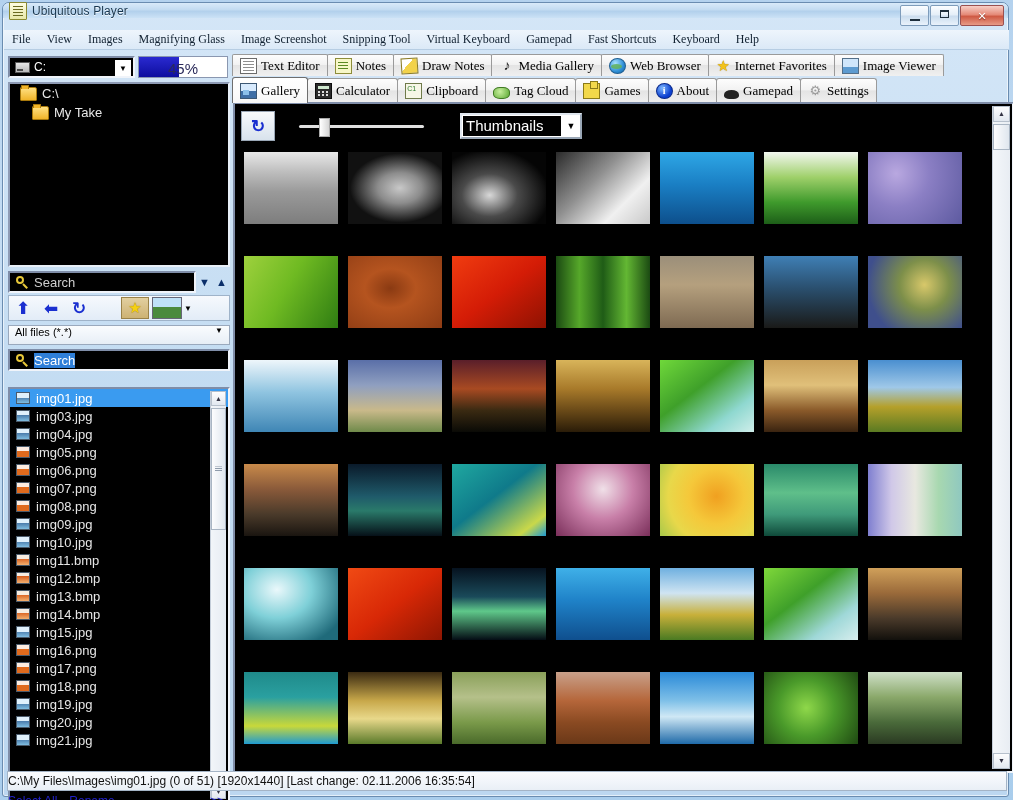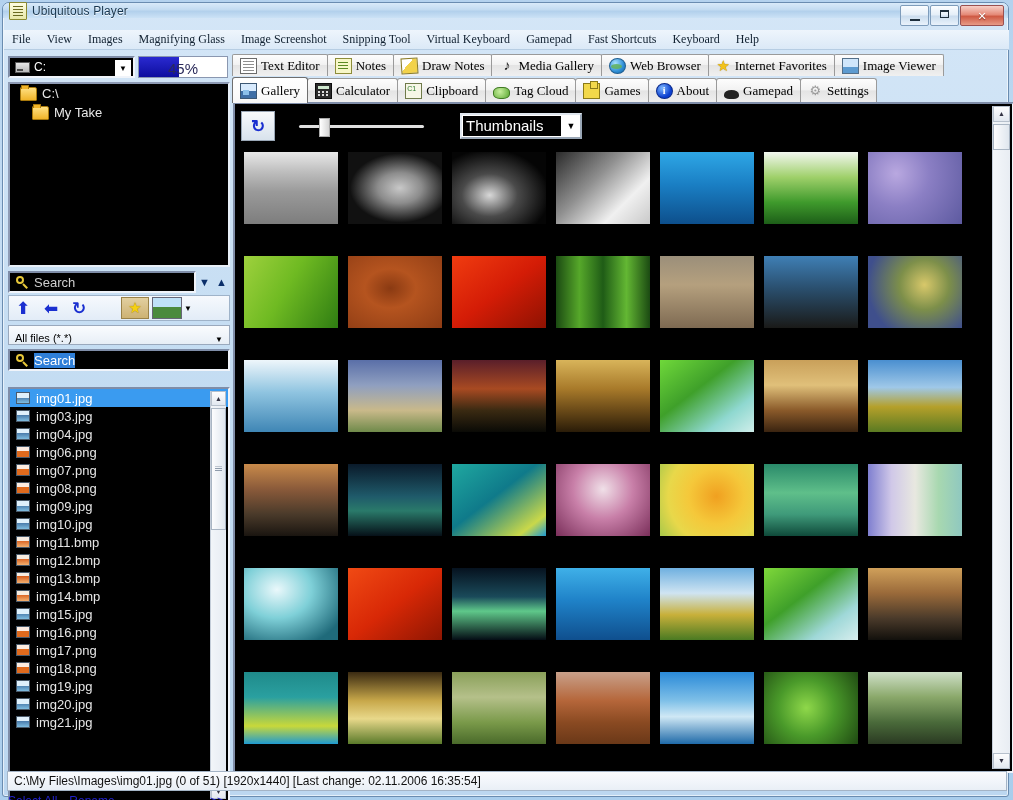--- a/index.html
+++ b/index.html
@@ -293,21 +293,21 @@
     border: 1px solid #667;
   }
   .img-arrow { font-size: 8px; color: #000; margin-left: 2px; }
 
   .filter-combo {
     position: absolute; left: 0; top: 270px;
     width: 222px; height: 20px;
     background: linear-gradient(to bottom,#fafcfe,#e7eef6);
     border: 1px solid #9aa9bd;
     box-sizing: border-box;
-    display: flex; align-items: flex-end;
+    display: flex; align-items: flex-start;
     font-size: 11px; color: #000;
     padding-left: 6px; position: absolute;
   }
   .filter-combo .fa { position: absolute; right: 6px; font-size: 8px; }
 
   .search2 {
     position: absolute; left: 0; top: 294px;
     width: 222px; height: 22px;
     background: #000;
     border: 2px solid; border-color: #7f8da8 #f0f4fa #f0f4fa #7f8da8;
@@ -456,21 +456,20 @@
   .gs-btn.bot { position: absolute; left: 0; right: 0; bottom: 0; }
 
   
   .statusbar {
     position: absolute; left: 4px; bottom: 5px;
     width: 1000px; height: 20px;
     background: linear-gradient(to bottom,#fbfcfe,#e9eff6);
     border: 1px solid #a4b4c6;
     box-sizing: border-box;
     display: flex; align-items: center;
-    padding-left: 6px;
     font-size: 12px; color: #111;
   }
 </style>
 </head>
 <body>
 
 <div id="app">
   <div class="win-frame">
 
     <div class="titlebar">
@@ -633,20 +632,24 @@
             <div class="file-row">
               <span class="fico jpg"></span>
               <span>img03.jpg</span>
             </div>
             <div class="file-row">
               <span class="fico jpg"></span>
               <span>img04.jpg</span>
             </div>
             <div class="file-row">
               <span class="fico png"></span>
+              <span>img05.png</span>
+            </div>
+            <div class="file-row">
+              <span class="fico png"></span>
               <span>img06.png</span>
             </div>
             <div class="file-row">
               <span class="fico png"></span>
               <span>img07.png</span>
             </div>
             <div class="file-row">
               <span class="fico png"></span>
               <span>img08.png</span>
             </div>

